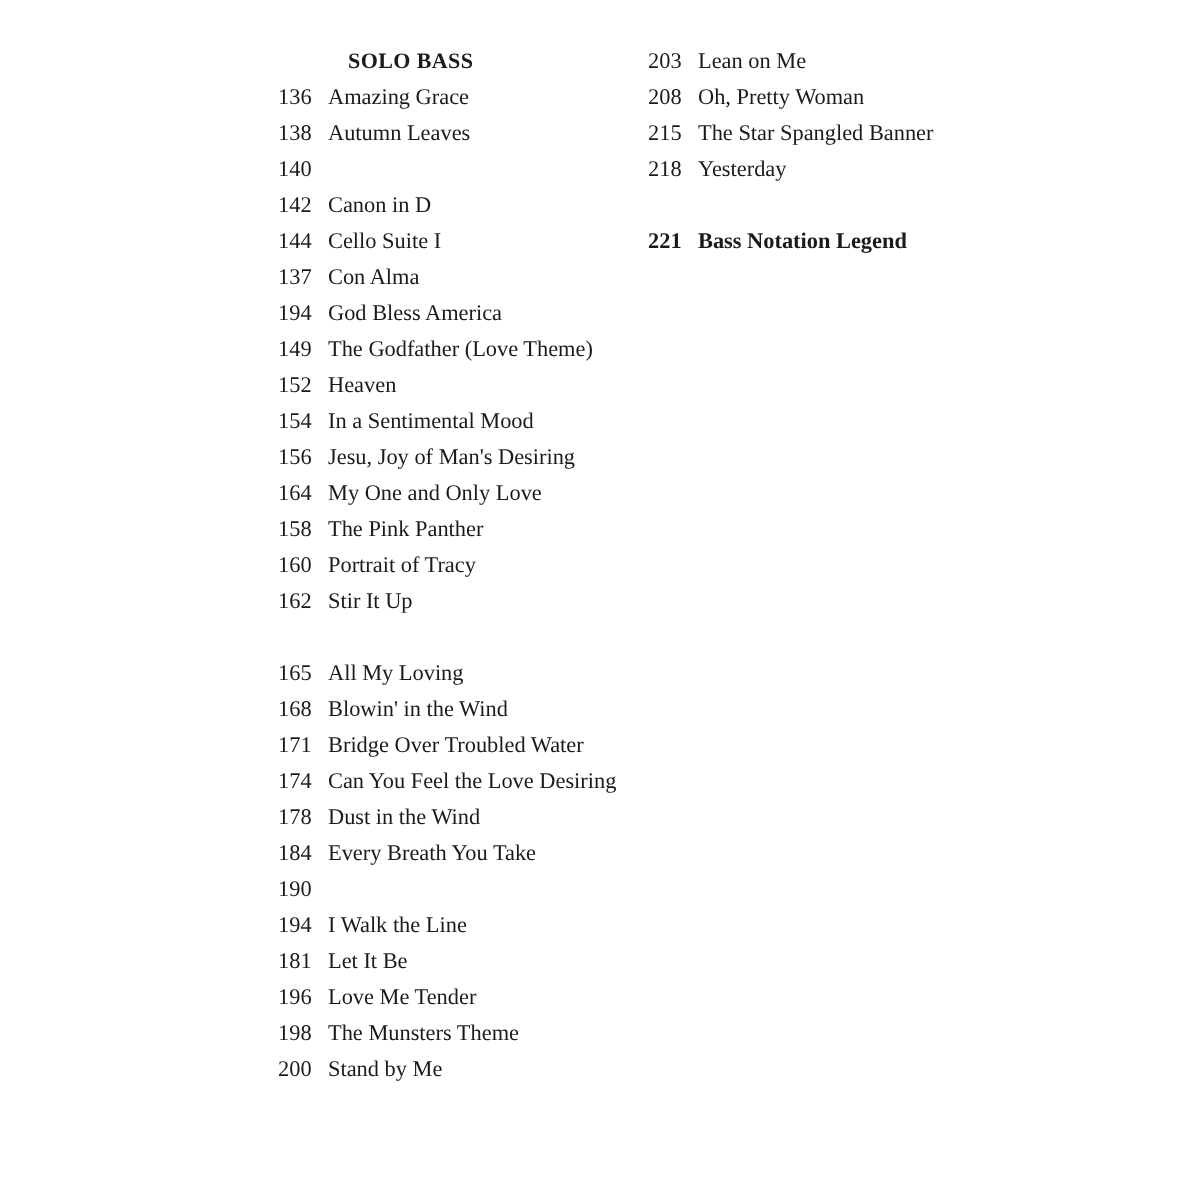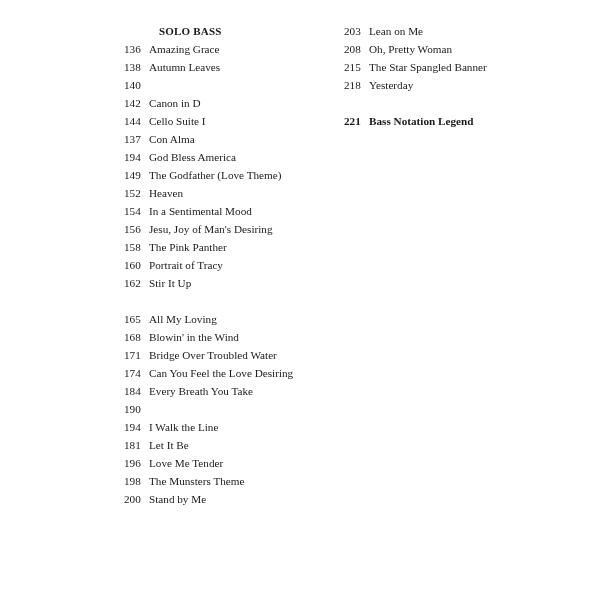--- a/index.html
+++ b/index.html
@@ -1,20 +1,20 @@
 <!DOCTYPE html>
 <html><head>
   <meta charset="utf-8">
   <style>
     html, body { margin: 0; padding: 0; background: #ffffff; }
     body { width: 600px; height: 600px; position: relative; overflow: hidden;
            font-family: "Liberation Serif", "DejaVu Serif", serif; color: #1a1a1a; }
     .col { position: absolute; }
-    .col-left { left: 124px; top: 22px; width: 210px; }
-    .col-right { left: 344px; top: 22px; width: 230px; }
+    .col-left { left: 139px; top: 22px; width: 210px; }
+    .col-right { left: 324px; top: 22px; width: 230px; }
     .heading { font-weight: bold; font-size: 11px; height: 18px; line-height: 18px;
                letter-spacing: 0.2px; }
     .col-left .heading { padding-left: 35px; }
     .row { display: flex; height: 18px; line-height: 18px; font-size: 11.2px; white-space: nowrap; }
     .num { width: 25px; flex: 0 0 25px; }
     .title { flex: 1; }
     .gap { height: 18px; }
     .bold .num, .bold .title { font-weight: bold; }
   </style>
 </head>
@@ -60,20 +60,24 @@
       </div>
       <div class="row">
         <span class="num">154</span>
         <span class="title">In a Sentimental Mood</span>
       </div>
       <div class="row">
         <span class="num">156</span>
         <span class="title">Jesu, Joy of Man's Desiring</span>
       </div>
       <div class="row">
+        <span class="num">164</span>
+        <span class="title">My One and Only Love</span>
+      </div>
+      <div class="row">
         <span class="num">158</span>
         <span class="title">The Pink Panther</span>
       </div>
       <div class="row">
         <span class="num">160</span>
         <span class="title">Portrait of Tracy</span>
       </div>
       <div class="row">
         <span class="num">162</span>
         <span class="title">Stir It Up</span>
@@ -89,20 +93,24 @@
         <span class="num">168</span>
         <span class="title">Blowin' in the Wind</span>
       </div>
       <div class="row">
         <span class="num">171</span>
         <span class="title">Bridge Over Troubled Water</span>
       </div>
       <div class="row">
         <span class="num">174</span>
         <span class="title">Can You Feel the Love Desiring</span>
+      </div>
+      <div class="row">
+        <span class="num">178</span>
+        <span class="title">Dust in the Wind</span>
       </div>
       <div class="row">
         <span class="num">184</span>
         <span class="title">Every Breath You Take</span>
       </div>
       <div class="row">
         <span class="num">190</span>
       </div>
       <div class="row">
         <span class="num">194</span>

